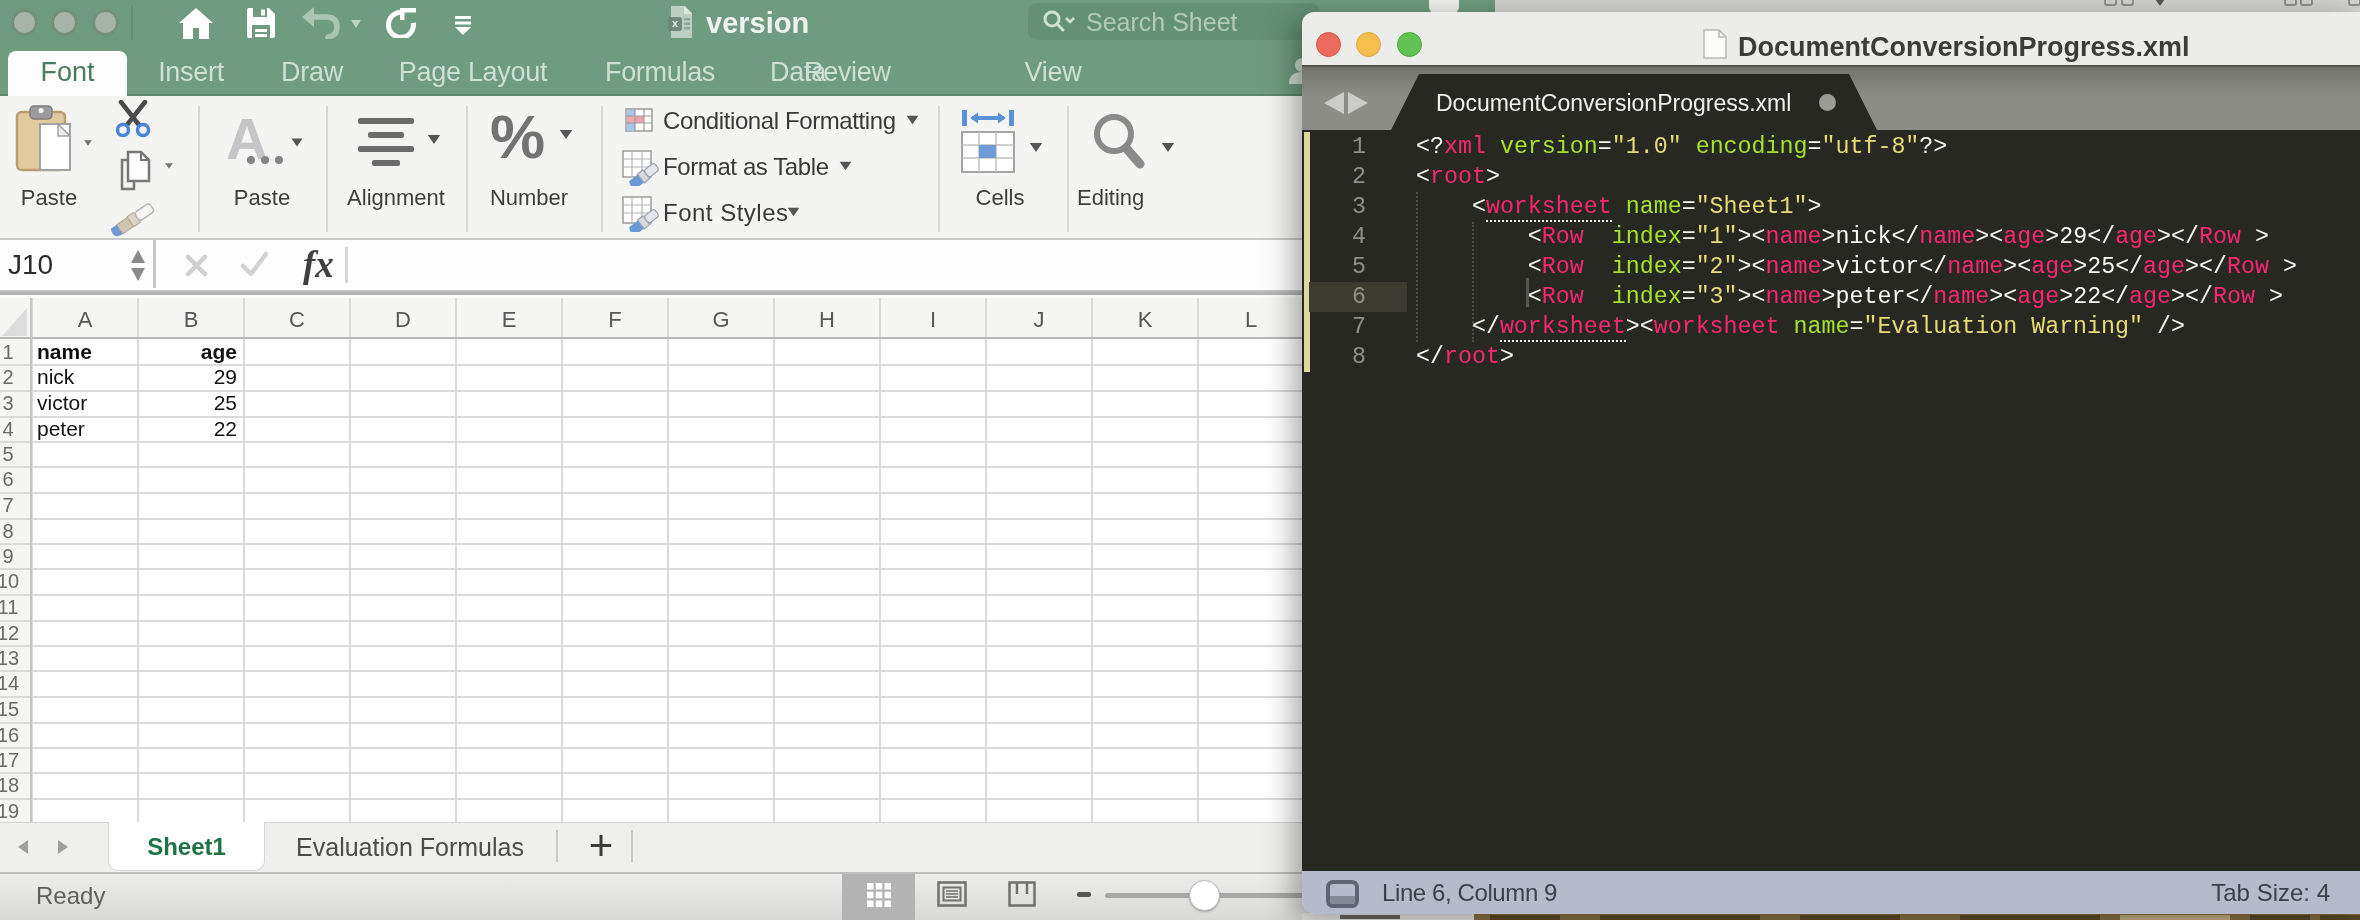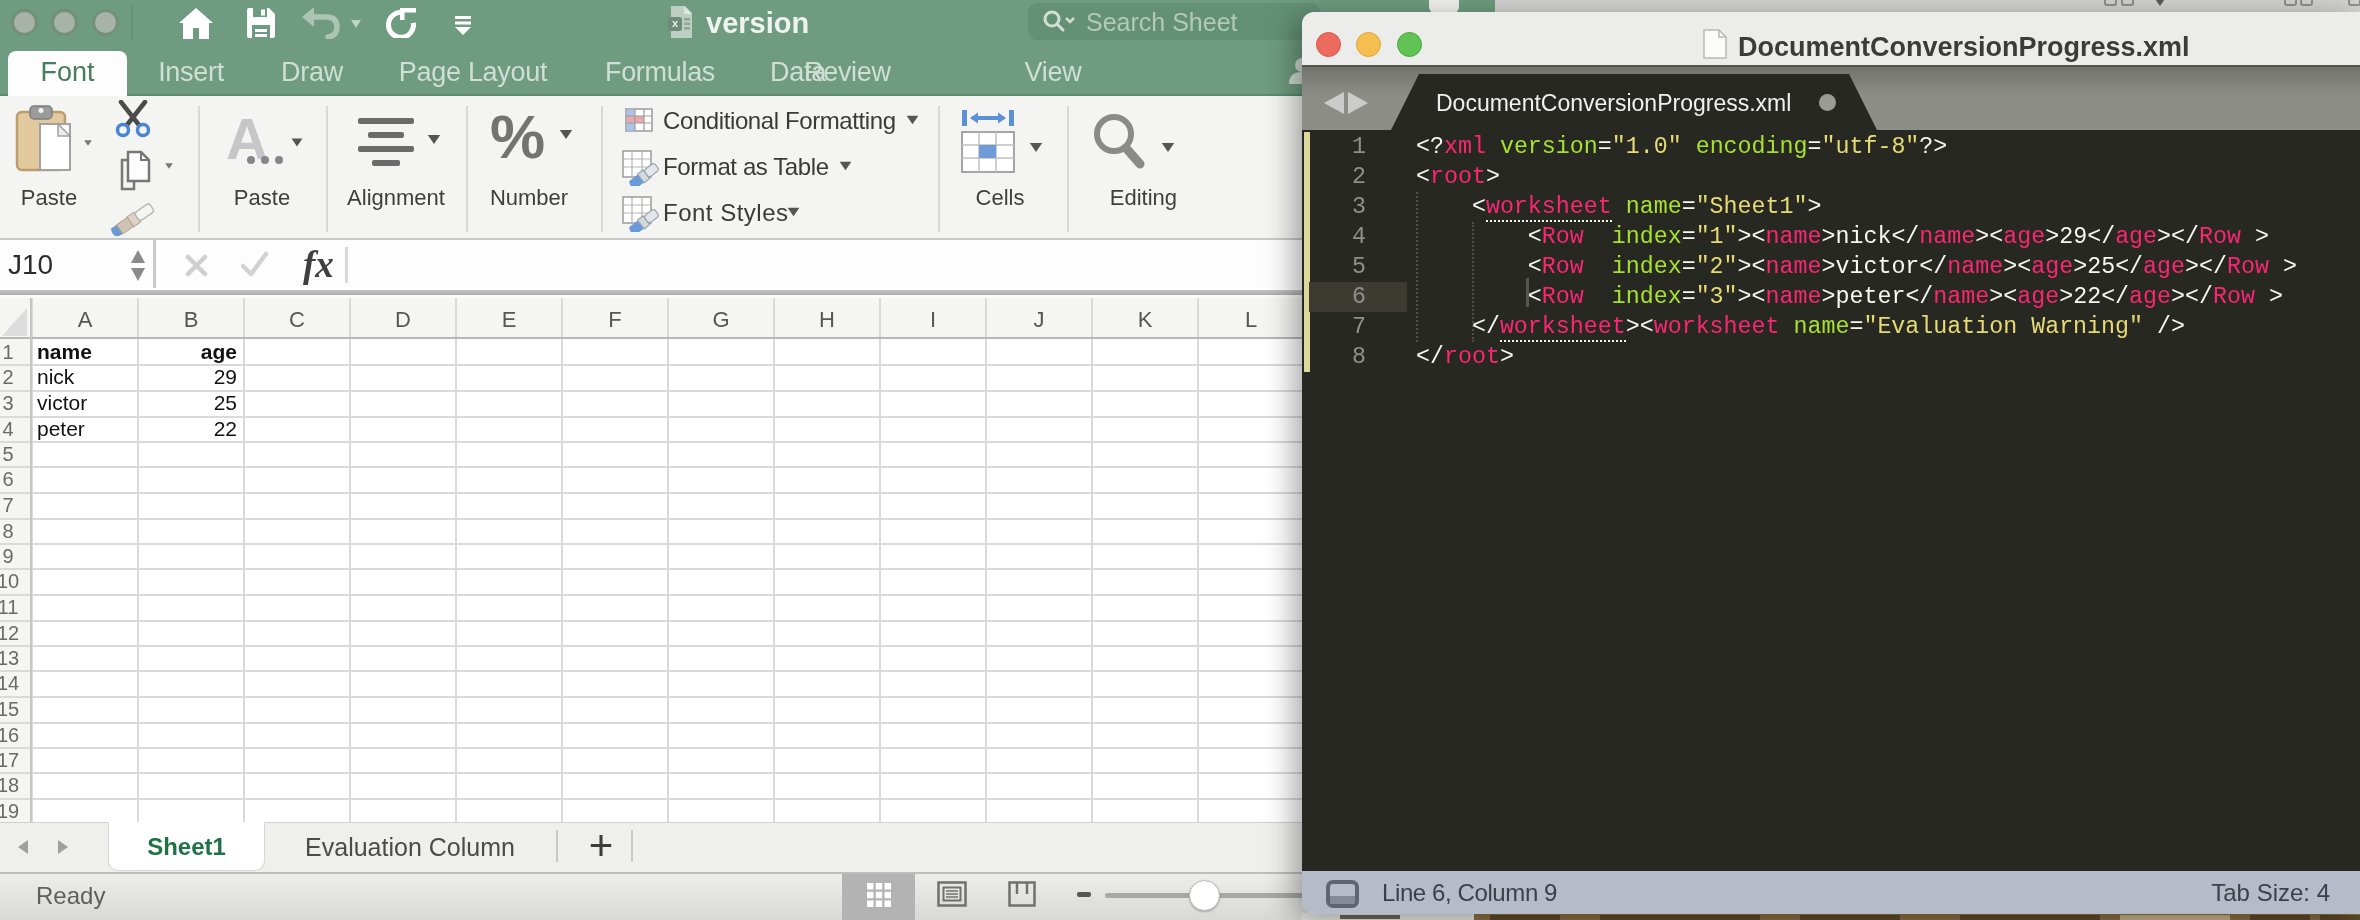--- a/index.html
+++ b/index.html
@@ -181,21 +181,21 @@
     <path d="M2 2 L16 2 L9 12 Z" fill="#555"></path>
   </svg>
 <div class="abs" style="left:950px;top:186px;width:100px;height:24px;line-height:24px;font-size:22px;color:#3e3e3e;text-align:center;">Cells</div>
 <svg class="abs" style="left:1088px;top:108px;" width="64" height="64" viewBox="0 0 64 64" fill="none">
 <circle cx="26" cy="26" r="17" stroke="#8a8a8a" stroke-width="6"></circle>
 <path d="M38 40 L52 56" stroke="#8a8a8a" stroke-width="9" stroke-linecap="round"></path>
   </svg>
 <svg class="abs" style="left:1160px;top:141px;" width="16" height="13" viewBox="0 0 18 14">
     <path d="M2 2 L16 2 L9 12 Z" fill="#555"></path>
   </svg>
-<div class="abs" style="left:1077px;top:186px;width:100px;height:24px;line-height:24px;font-size:22px;color:#3e3e3e;text-align:right;">Editing</div>
+<div class="abs" style="left:1077px;top:186px;width:100px;height:24px;line-height:24px;font-size:22px;color:#3e3e3e;text-align:left;">Editing</div>
 <div class="abs" style="left:0;top:240px;width:2360px;height:48px;background:#fdfdfd;"></div>
 <div class="abs" style="left:8px;top:250px;height:30px;line-height:30px;font-size:28px;color:#2b2b2b;">J10</div>
 <svg class="abs" style="left:130px;top:249px;" width="16" height="33" viewBox="0 0 16 33">
 <path d="M8 1 L15 14 L1 14 Z" fill="#8a8a8a"></path>
     <path d="M8 32 L15 19 L1 19 Z" fill="#8a8a8a"></path>
   </svg>
 <div class="abs" style="left:153px;top:240px;width:3px;height:48px;background:#c9c9c9;"></div>
 <svg class="abs" style="left:185px;top:254px;" width="23" height="23" viewBox="0 0 23 23">
 <path d="M3 3 L20 20 M20 3 L3 20" stroke="#cfcfcf" stroke-width="4.5" stroke-linecap="round"></path>
   </svg>
@@ -286,21 +286,21 @@
 <div class="abs" style="left:137px;top:392px;width:100px;height:22px;line-height:22px;text-align:right;font-size:21px;font-weight:normal;color:#111;">25</div>
 <div class="abs" style="left:37px;top:418px;height:22px;line-height:22px;font-size:21px;font-weight:normal;color:#111;">peter</div>
 <div class="abs" style="left:137px;top:418px;width:100px;height:22px;line-height:22px;text-align:right;font-size:21px;font-weight:normal;color:#111;">22</div>
 <div class="abs" style="left:0;top:822px;width:2360px;height:50px;background:#efefed;border-top:1px solid #d0d0d0;box-sizing:border-box;"></div>
 <svg class="abs" style="left:15px;top:838px;" width="60" height="18" viewBox="0 0 60 18">
 <path d="M13 2 L3 9 L13 16 Z" fill="#9f9f9f"></path>
     <path d="M43 2 L53 9 L43 16 Z" fill="#9f9f9f"></path>
   </svg>
 <div class="abs" style="left:108px;top:822px;width:157px;height:49px;background:#fff;border:1px solid #d6d6d6;border-top:none;border-radius:0 0 10px 10px;box-sizing:border-box;"></div>
 <div class="abs" style="left:108px;top:829px;width:157px;height:36px;line-height:36px;text-align:center;font-size:24px;font-weight:bold;color:#1f7246;">Sheet1</div>
-<div class="abs" style="left:280px;top:829px;width:260px;height:36px;line-height:36px;text-align:center;font-size:25px;color:#4b4b4b;">Evaluation Column</div>
+<div class="abs" style="left:280px;top:829px;width:260px;height:36px;line-height:36px;text-align:center;font-size:25px;color:#4b4b4b;">Evaluation Formulas</div>
 <div class="abs" style="left:556px;top:830px;width:2px;height:32px;background:#c8c8c8;"></div>
 <div class="abs" style="left:578px;top:824px;width:46px;height:46px;line-height:44px;text-align:center;font-size:42px;font-weight:300;color:#3c3c3c;">+</div>
 <div class="abs" style="left:631px;top:830px;width:2px;height:32px;background:#c8c8c8;"></div>
 <div class="abs" style="left:0;top:872px;width:2360px;height:48px;background:linear-gradient(#ededec,#d8d8d7);border-top:2px solid #bdbdbd;box-sizing:border-box;"></div>
 <div class="abs" style="left:36px;top:881px;height:30px;line-height:30px;font-size:24px;color:#5e5e5e;">Ready</div>
 <div class="abs" style="left:842px;top:874px;width:73px;height:46px;background:#b3b3b3;"></div>
 <svg class="abs" style="left:867px;top:883px;" width="24" height="24" viewBox="0 0 24 24">
 <g fill="#fff">
       <rect x="0" y="0" width="6.5" height="6.5"></rect>
       <rect x="8.75" y="0" width="6.5" height="6.5"></rect>

